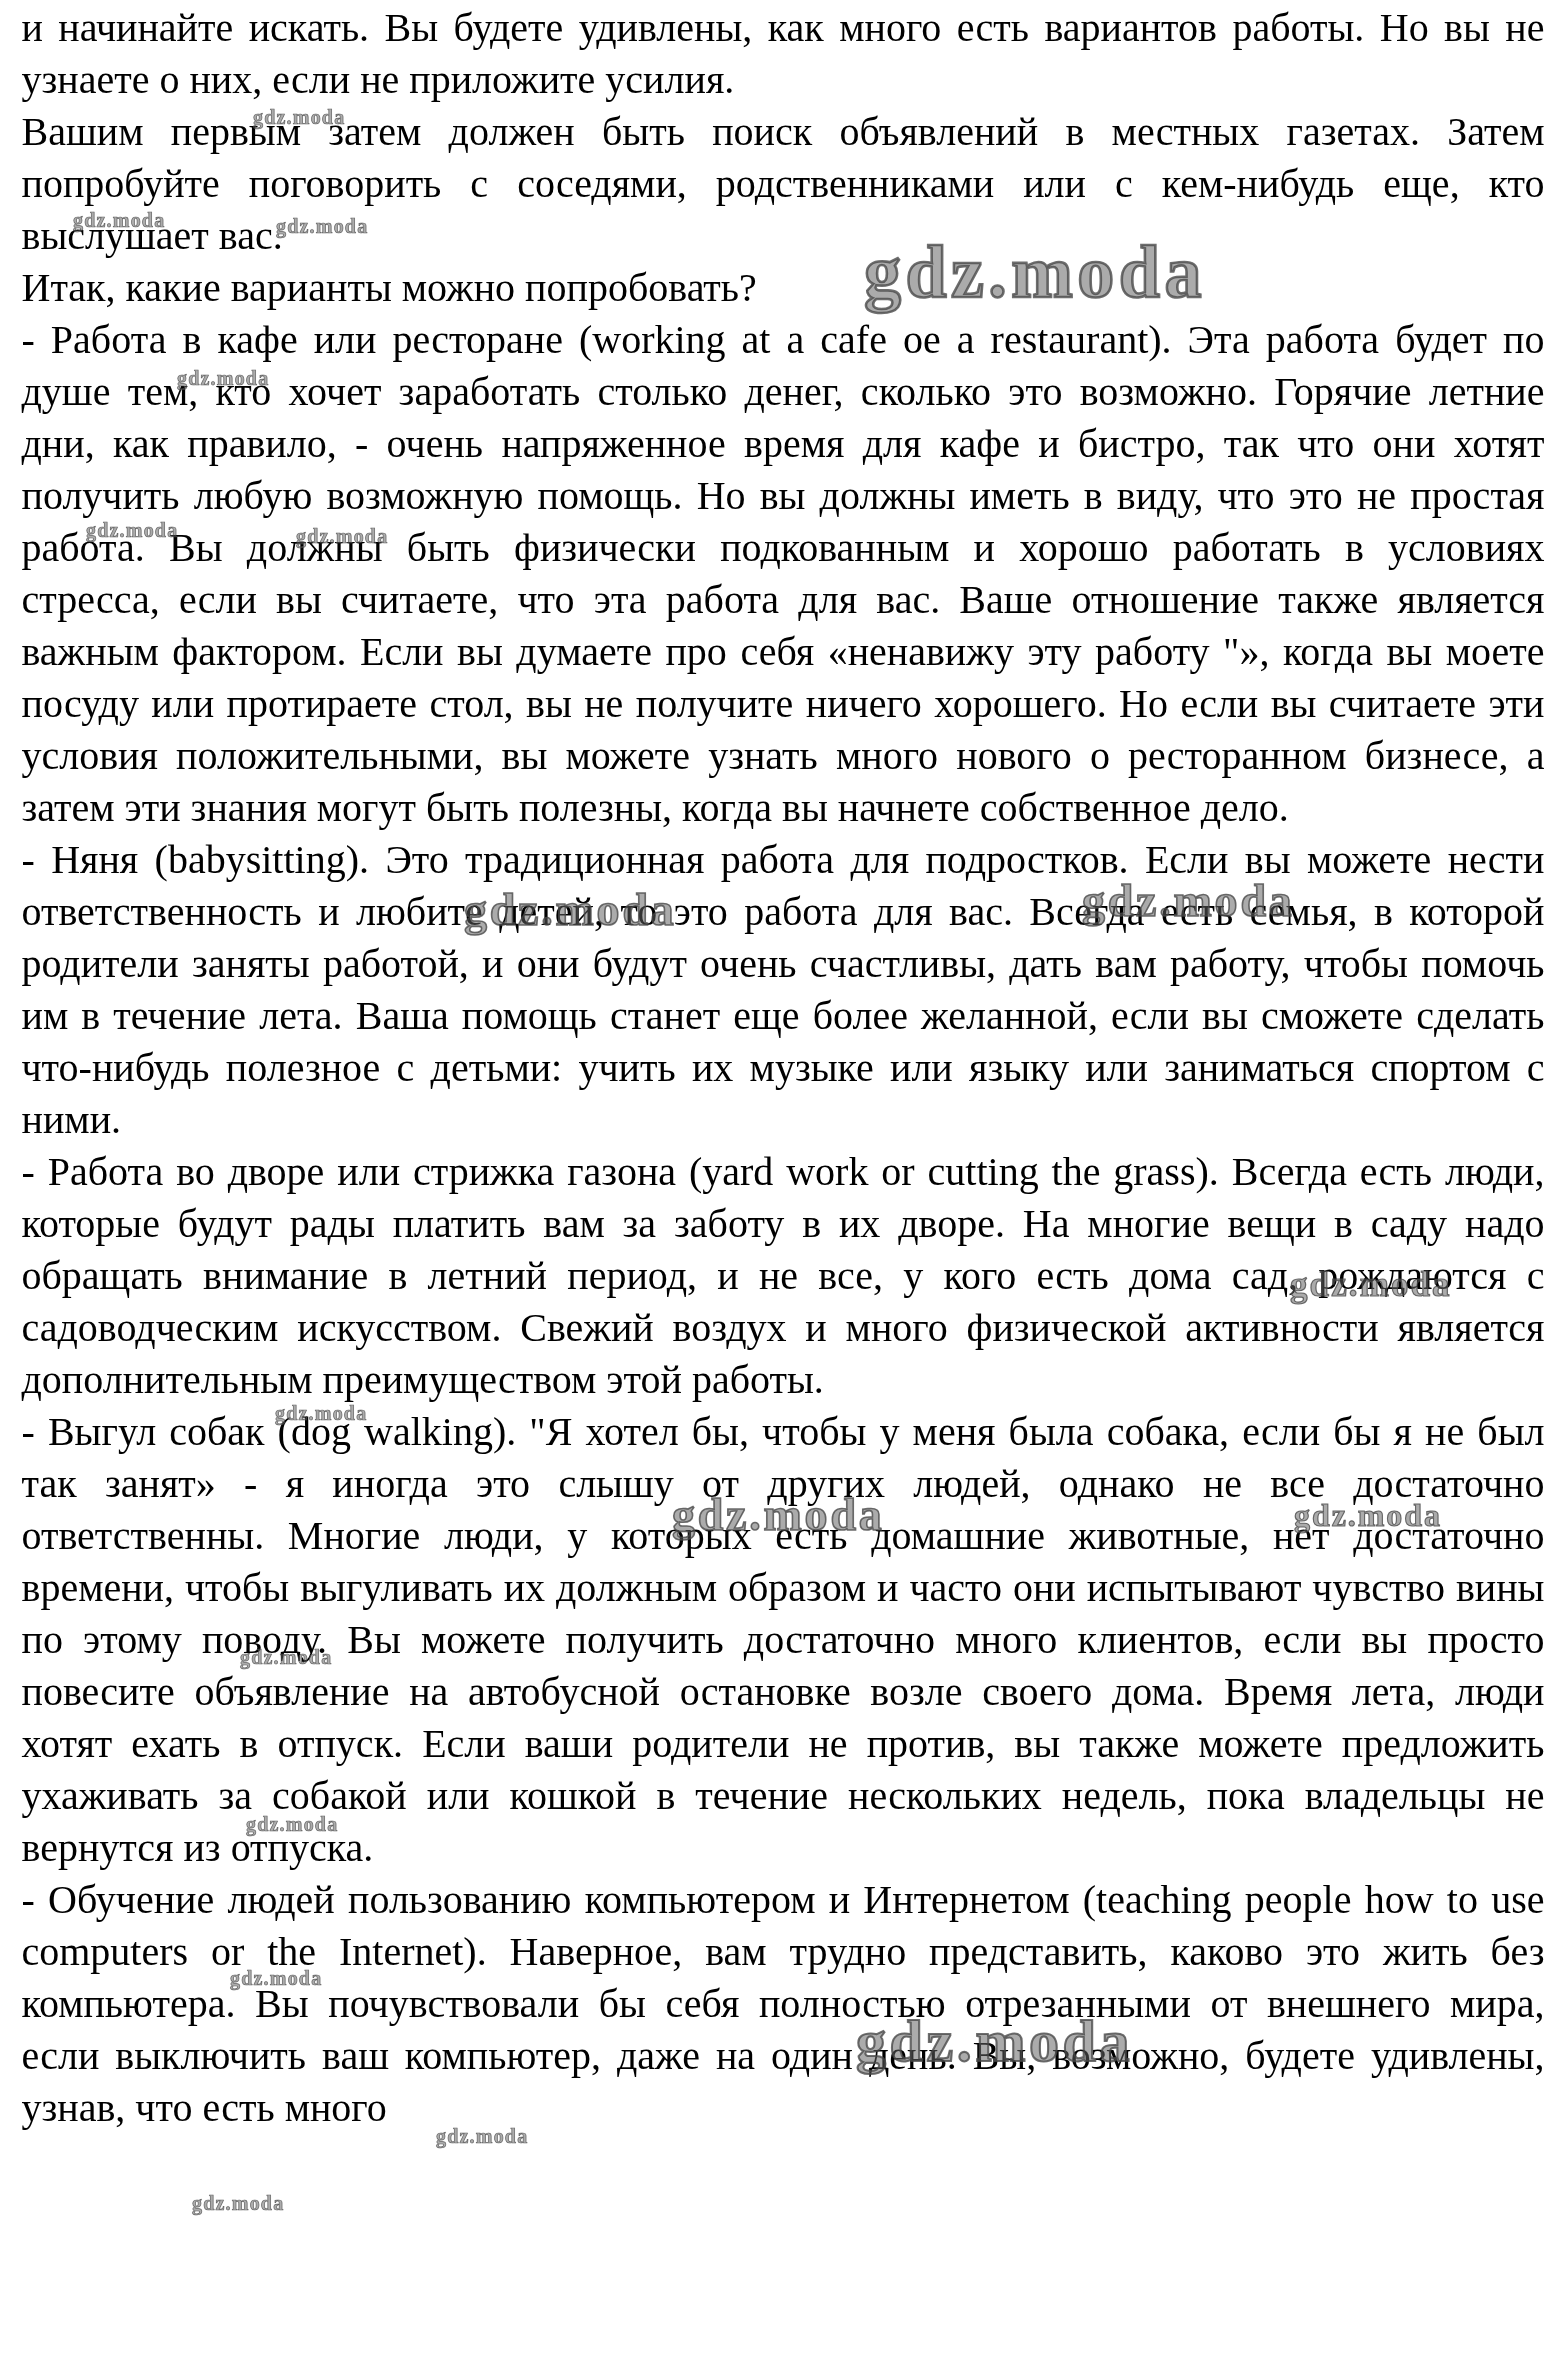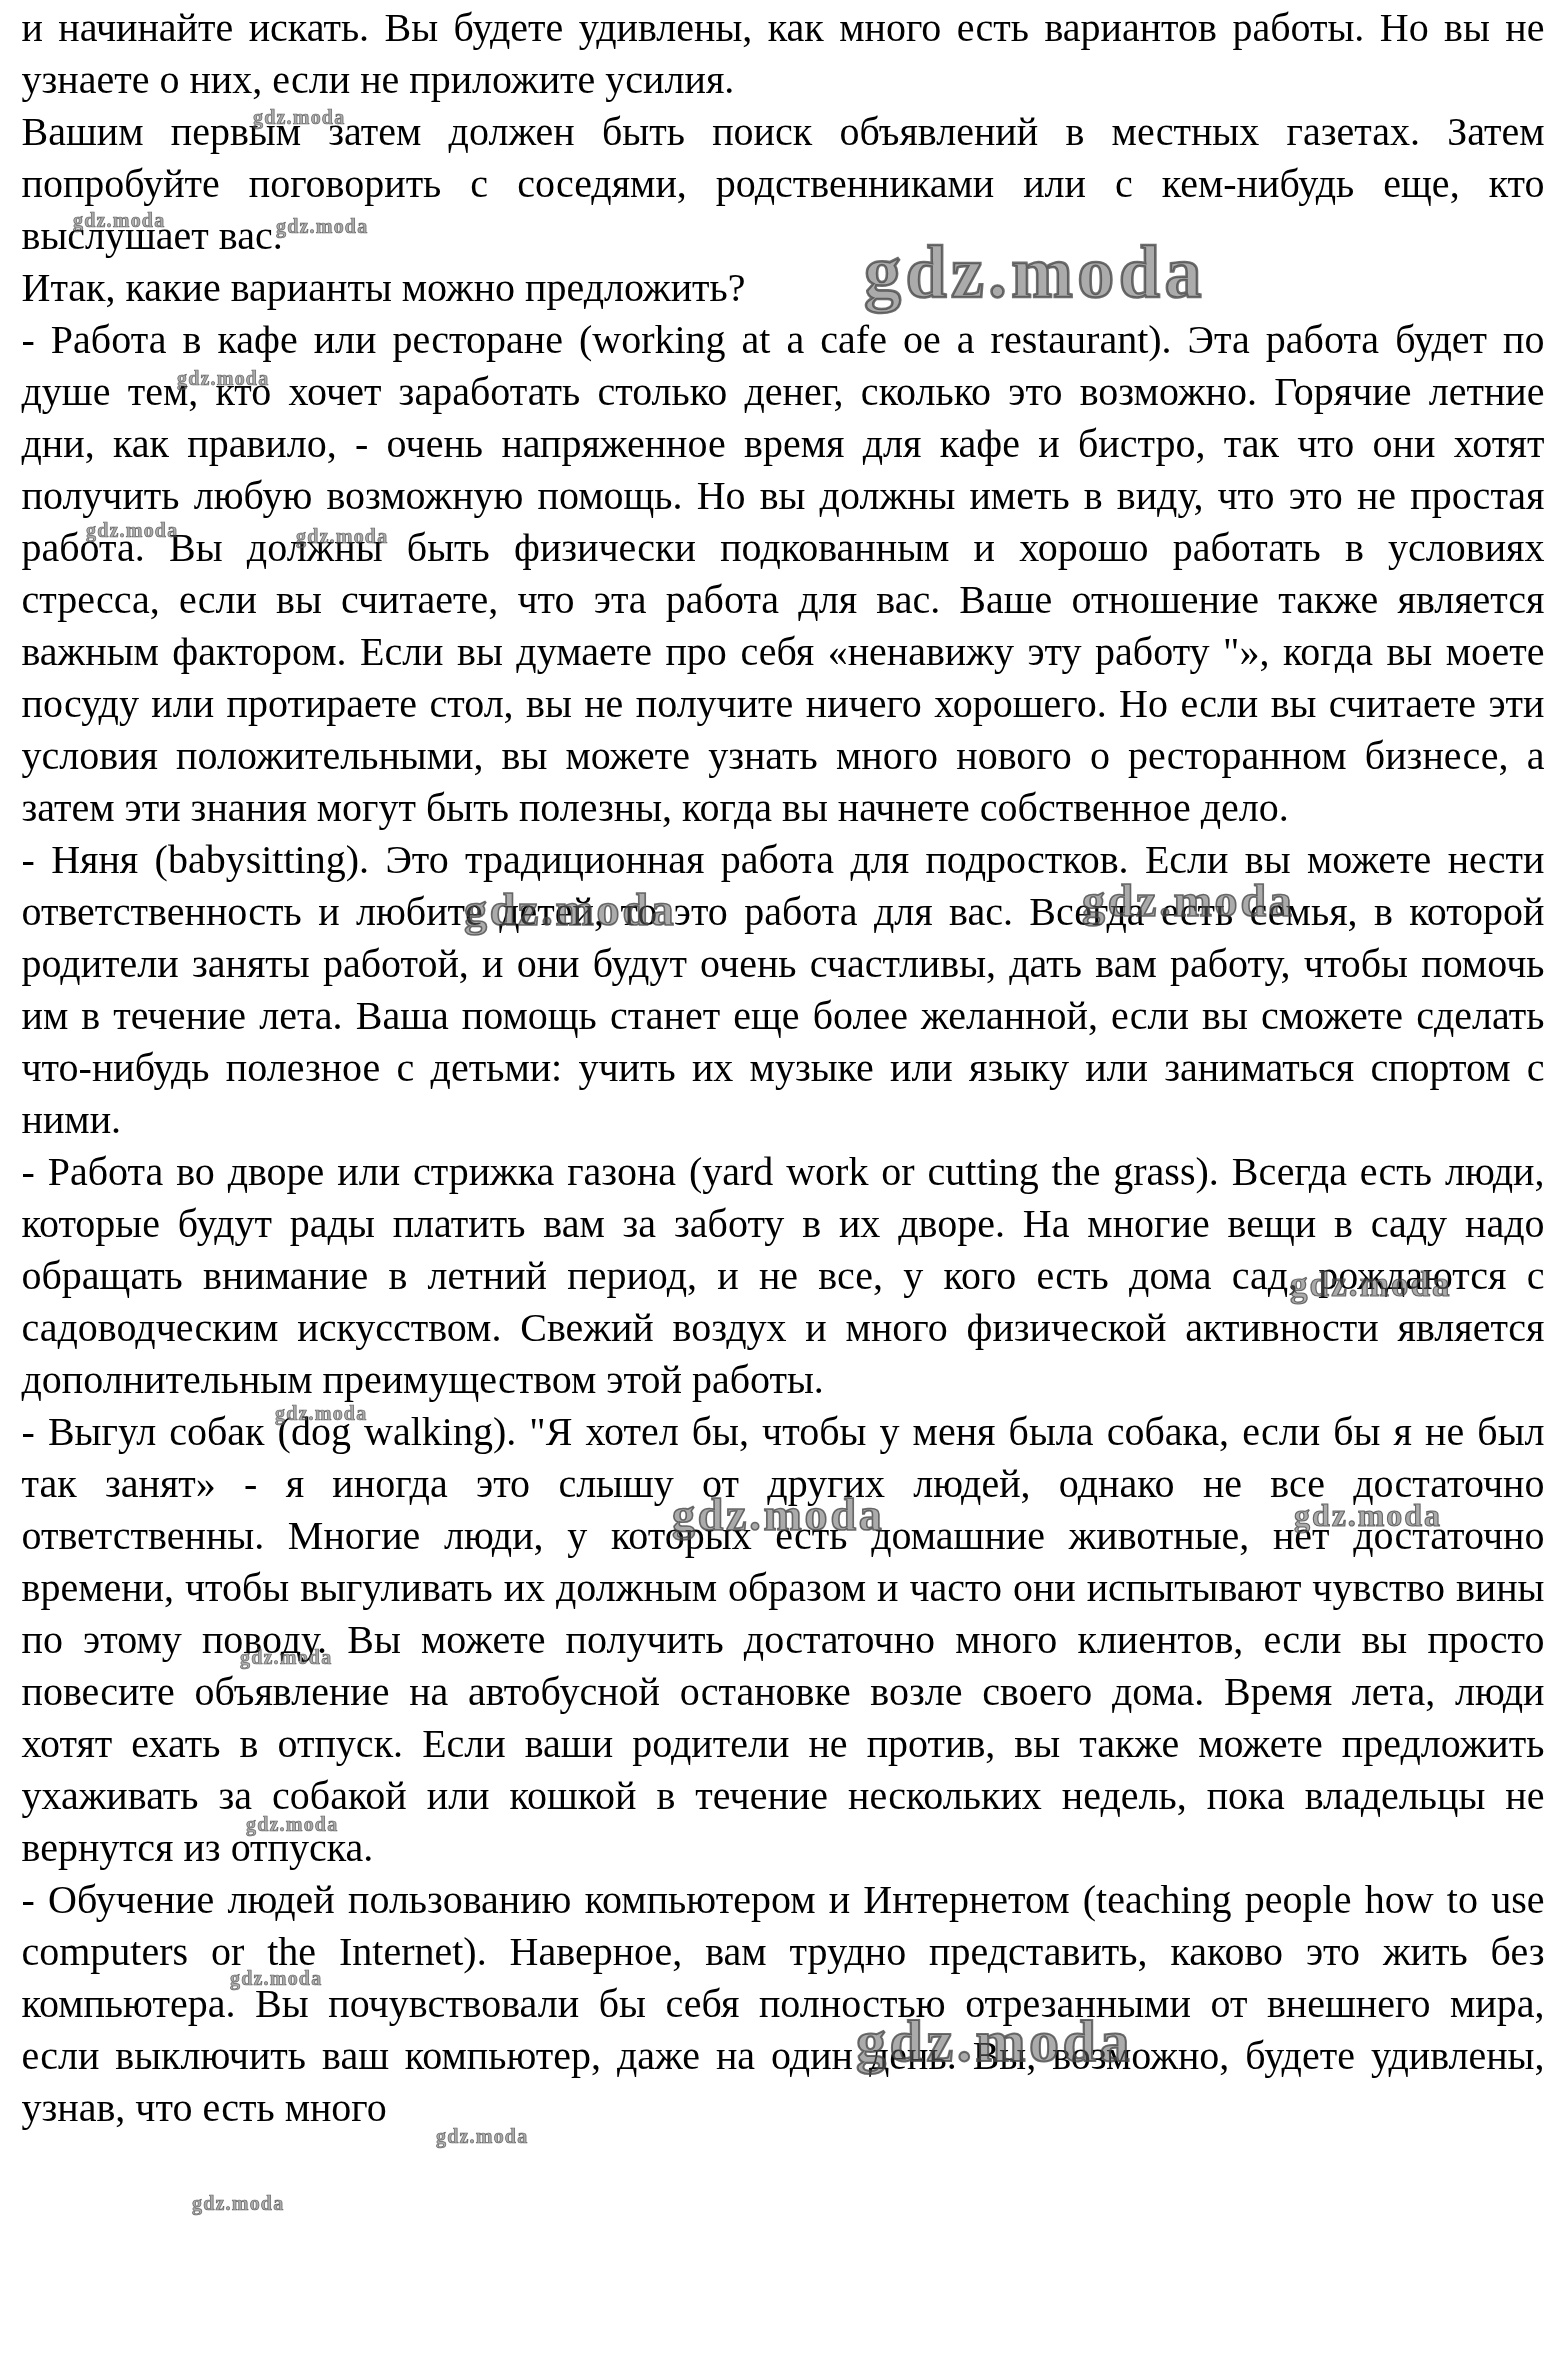--- a/index.html
+++ b/index.html
@@ -53,21 +53,21 @@
     text-shadow: 0 0 0.8px rgba(80, 80, 80, 0.35);
   }
 </style>
 </head>
 <body>
 
 <div class="page">
   <div class="text-content" id="text-container">
       <p class="para"><span class="seg">и начинайте искать. Вы будете удивлены, как много есть вариантов работы. Но вы не узнаете о них, если не приложите усилия.</span></p>
       <p class="para"><span class="seg">Вашим первым затем должен быть поиск объявлений в местных газетах. Затем попробуйте поговорить с соседями, родственниками или с кем-нибудь еще, кто выслушает вас.</span></p>
-      <p class="para"><span class="seg">Итак, какие варианты можно предложить?</span></p>
+      <p class="para"><span class="seg">Итак, какие варианты можно попробовать?</span></p>
       <p class="para"><span class="seg bold">- Работа в кафе или ресторане (working at a cafe oe a restaurant).</span><span class="seg"> Эта работа будет по душе тем, кто хочет заработать столько денег, сколько это возможно. Горячие летние дни, как правило, - очень напряженное время для кафе и бистро, так что они хотят получить любую возможную помощь. Но вы должны иметь в виду, что это не простая работа. Вы должны быть физически подкованным и хорошо работать в условиях стресса, если вы считаете, что эта работа для вас. Ваше отношение также является важным фактором. Если вы думаете про себя «ненавижу эту работу "», когда вы моете посуду или протираете стол, вы не получите ничего хорошего. Но если вы считаете эти условия положительными, вы можете узнать много нового о ресторанном бизнесе, а затем эти знания могут быть полезны, когда вы начнете собственное дело.</span></p>
       <p class="para"><span class="seg bold">- Няня (babysitting).</span><span class="seg"> Это традиционная работа для подростков. Если вы можете нести ответственность и любите детей, то это работа для вас. Всегда есть семья, в которой родители заняты работой, и они будут очень счастливы, дать вам работу, чтобы помочь им в течение лета. Ваша помощь станет еще более желанной, если вы сможете сделать что-нибудь полезное с детьми: учить их музыке или языку или заниматься спортом с ними.</span></p>
       <p class="para"><span class="seg bold">- Работа во дворе или стрижка газона (yard work or cutting the grass).</span><span class="seg"> Всегда есть люди, которые будут рады платить вам за заботу в их дворе. На многие вещи в саду надо обращать внимание в летний период, и не все, у кого есть дома сад, рождаются с садоводческим искусством. Свежий воздух и много физической активности является дополнительным преимуществом этой работы.</span></p>
       <p class="para"><span class="seg bold">- Выгул собак (dog walking).</span><span class="seg"> "Я хотел бы, чтобы у меня была собака, если бы я не был так занят» - я иногда это слышу от других людей, однако не все достаточно ответственны. Многие люди, у которых есть домашние животные, нет достаточно времени, чтобы выгуливать их должным образом и часто они испытывают чувство вины по этому поводу. Вы можете получить достаточно много клиентов, если вы просто повесите объявление на автобусной остановке возле своего дома. Время лета, люди хотят ехать в отпуск. Если ваши родители не против, вы также можете предложить ухаживать за собакой или кошкой в течение нескольких недель, пока владельцы не вернутся из отпуска.</span></p>
       <p class="para"><span class="seg bold">- Обучение людей пользованию компьютером и Интернетом (teaching people how to use computers or the Internet).</span><span class="seg"> Наверное, вам трудно представить, каково это жить без компьютера. Вы почувствовали бы себя полностью отрезанными от внешнего мира, если выключить ваш компьютер, даже на один день. Вы, возможно, будете удивлены, узнав, что есть много</span></p>
     </div>
   <div class="watermark-layer" id="watermark-layer">
       <div class="watermark" style="left: 253px; top: 106px; font-size: 20px;">gdz.moda</div>
       <div class="watermark" style="left: 73px; top: 209px; font-size: 20px;">gdz.moda</div>
       <div class="watermark" style="left: 276px; top: 215px; font-size: 20px;">gdz.moda</div>

